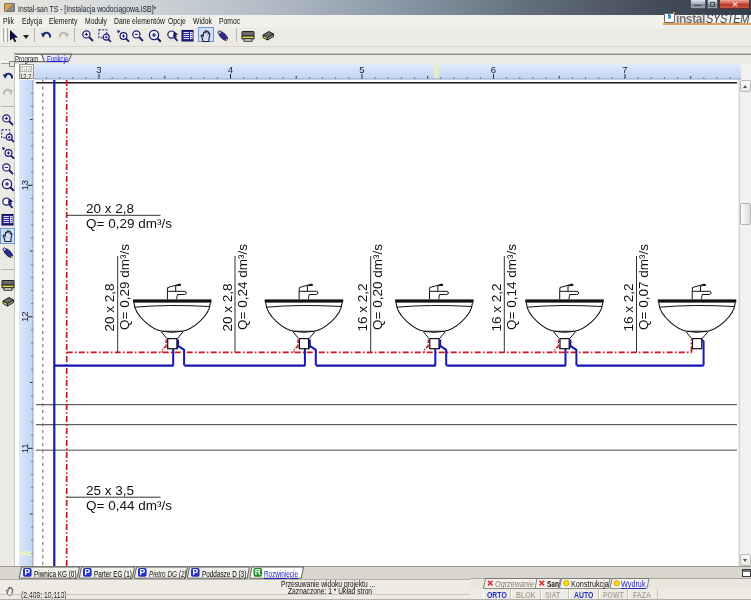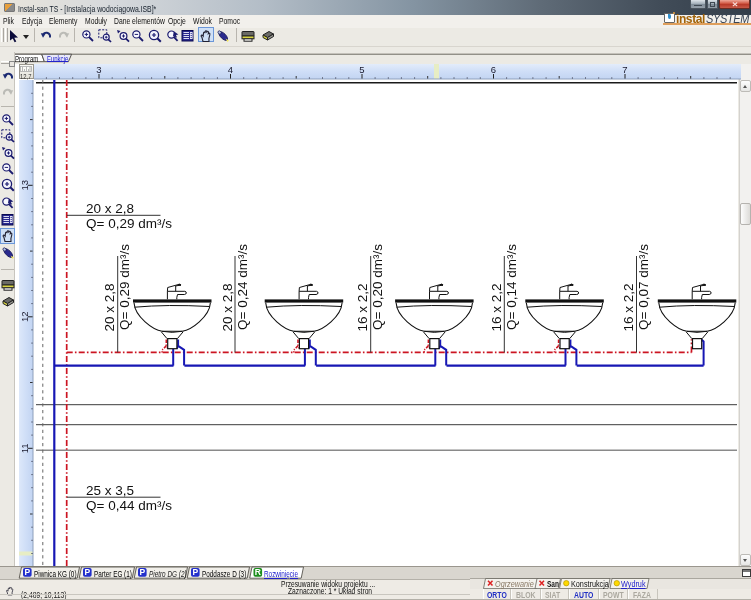--- a/index.html
+++ b/index.html
@@ -25,21 +25,21 @@
 <div class="abs" style="left:22px;top:15.8px;font-size:9.3px;color:#111;font-weight:normal;font-style:normal;text-decoration:none;white-space:pre;transform:scaleX(0.73);transform-origin:0 0;">Edycja</div>
 <div class="abs" style="left:49px;top:15.8px;font-size:9.3px;color:#111;font-weight:normal;font-style:normal;text-decoration:none;white-space:pre;transform:scaleX(0.73);transform-origin:0 0;">Elementy</div>
 <div class="abs" style="left:84.5px;top:15.8px;font-size:9.3px;color:#111;font-weight:normal;font-style:normal;text-decoration:none;white-space:pre;transform:scaleX(0.73);transform-origin:0 0;">Moduły</div>
 <div class="abs" style="left:114px;top:15.8px;font-size:9.3px;color:#111;font-weight:normal;font-style:normal;text-decoration:none;white-space:pre;transform:scaleX(0.73);transform-origin:0 0;">Dane elementów</div>
 <div class="abs" style="left:168px;top:15.8px;font-size:9.3px;color:#111;font-weight:normal;font-style:normal;text-decoration:none;white-space:pre;transform:scaleX(0.73);transform-origin:0 0;">Opcje</div>
 <div class="abs" style="left:193px;top:15.8px;font-size:9.3px;color:#111;font-weight:normal;font-style:normal;text-decoration:none;white-space:pre;transform:scaleX(0.73);transform-origin:0 0;">Widok</div>
 <div class="abs" style="left:219px;top:15.8px;font-size:9.3px;color:#111;font-weight:normal;font-style:normal;text-decoration:none;white-space:pre;transform:scaleX(0.73);transform-origin:0 0;">Pomoc</div>
 <div class="abs" style="left:664px;top:12.5px;width:10.5px;height:10px;border:1.2px solid #666;border-radius:1px;background:#fff"></div>
 <div class="abs" style="left:667.8px;top:14px;width:3.6px;height:5px;background:#2f8fcc;border-radius:0 50% 50% 50%"></div>
 <div class="abs" style="left:672.5px;top:11.5px;width:2.5px;height:2.5px;background:#e8a03c;border-radius:50%"></div>
-<div class="abs" style="left:676px;top:12px;font-size:12px;font-weight:bold;color:#a16207;letter-spacing:-0.4px">instal</div>
+<div class="abs" style="left:676px;top:12px;font-size:12px;font-weight:bold;color:#737373;letter-spacing:-0.4px">instal</div>
 <div class="abs" style="left:706px;top:12px;font-size:12px;font-style:italic;color:#3a4656;letter-spacing:-0.4px;transform:scaleX(0.92);transform-origin:0 0">SYSTEM</div>
 <div class="abs" style="left:663px;top:23.3px;width:88px;height:1.8px;background:#df9f5c"></div>
 <div class="abs" style="left:0;top:27.5px;width:751px;height:19px;background:#eceae4;border-bottom:1px solid #d8d5ce"></div>
 <div class="abs" style="left:0;top:47.5px;width:751px;height:16.5px;background:#eceae4"></div>
 <svg class="abs" style="left:0;top:47.5px" width="751" height="17" viewBox="0 0 751 17">
       <line x1="0" y1="6.2" x2="751" y2="6.2" stroke="#6a675f" stroke-width="1"></line>
       <polygon points="11.9,6.2 41.7,6.2 44.4,13.7 14.6,13.7" fill="#fff" stroke="#55524c" stroke-width="1"></polygon>
       <polygon points="41.7,6.2 71.6,6.2 68.4,13.7 44.4,13.7" fill="#e9e9f8" stroke="#55524c" stroke-width="1"></polygon>
     </svg>
 <div class="abs" style="left:15.2px;top:53.9px;font-size:8.5px;color:#111;font-weight:normal;font-style:normal;text-decoration:none;white-space:pre;transform:scaleX(0.72);transform-origin:0 0;">Program</div>

